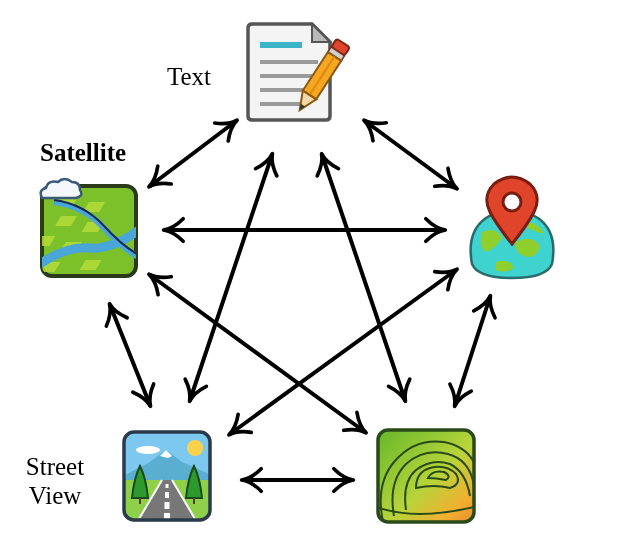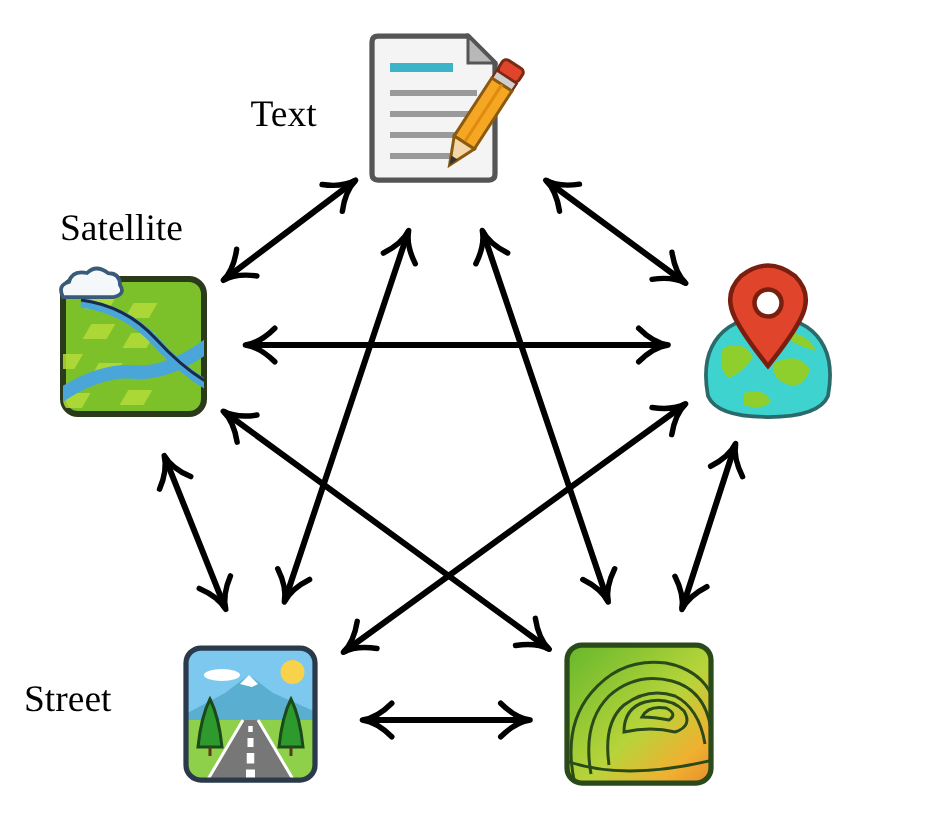--- a/index.html
+++ b/index.html
@@ -6,21 +6,21 @@
     body { width: 630px; height: 542px; position: relative; overflow: hidden; }
     #stage { position: absolute; left: 0; top: 0; width: 618px; height: 542px; }
     .label {
       position: absolute;
       font-family: "Liberation Serif", "DejaVu Serif", serif;
       font-size: 25px;
       line-height: 29px;
       color: #000;
       white-space: nowrap;
     }
-    .label.center { }
+    .label.center { text-align: center; }
     .node { position: absolute; }
     svg { display: block; }
   </style>
 </head>
 <body>
 
 <div id="stage">
 
   <svg id="arrows" width="630" height="542" style="position:absolute;left:0;top:0;">
     <defs>
@@ -34,23 +34,24 @@
       <line x1="322" y1="155" x2="405" y2="400" stroke="#000000" stroke-width="4" stroke-linecap="round" marker-end="url(#ah)" marker-start="url(#ah)"></line>
       <line x1="165" y1="230" x2="444" y2="230" stroke="#000000" stroke-width="4" stroke-linecap="round" marker-end="url(#ah)" marker-start="url(#ah)"></line>
       <line x1="110" y1="305" x2="150" y2="405" stroke="#000000" stroke-width="4" stroke-linecap="round" marker-end="url(#ah)" marker-start="url(#ah)"></line>
       <line x1="150" y1="275" x2="365" y2="432" stroke="#000000" stroke-width="4" stroke-linecap="round" marker-end="url(#ah)" marker-start="url(#ah)"></line>
       <line x1="456" y1="270" x2="230" y2="434" stroke="#000000" stroke-width="4" stroke-linecap="round" marker-end="url(#ah)" marker-start="url(#ah)"></line>
       <line x1="490" y1="297" x2="455" y2="405" stroke="#000000" stroke-width="4" stroke-linecap="round" marker-end="url(#ah)" marker-start="url(#ah)"></line>
       <line x1="243" y1="480" x2="352" y2="480" stroke="#000000" stroke-width="4" stroke-linecap="round" marker-end="url(#ah)" marker-start="url(#ah)"></line>
     </svg>
 
   <div class="label" style="left:167px;top:62px;">Text</div>
-  <div class="label" style="left:40px;top:138px;">Satellite</div>
+  <div class="label" style="left:40px;top:138px;font-weight:bold;">Satellite</div>
   <div class="label center" style="left:16px;top:452px;width:78px;">
     <div>Street</div>
+    <div>View</div>
   </div>
 
   <div class="node" style="left:240px;top:22px;">
     <svg width="120" height="102" viewBox="0 0 120 102">
       <path d="M8,6 Q8,2 12,2 L72,2 L90,20 L90,94 Q90,98 86,98 L12,98 Q8,98 8,94 Z" fill="#f4f4f4" stroke="#555" stroke-width="3.5"></path>
       <path d="M72,2 L72,20 L90,20 Z" fill="#b8b8b8" stroke="#555" stroke-width="2"></path>
       <rect x="20" y="20" width="42" height="6" fill="#3bb4c8"></rect>
       <rect x="20" y="38" width="58" height="4" fill="#9a9a9a"></rect>
       <rect x="20" y="52" width="58" height="4" fill="#9a9a9a"></rect>
       <rect x="20" y="66" width="52" height="4" fill="#9a9a9a"></rect>

